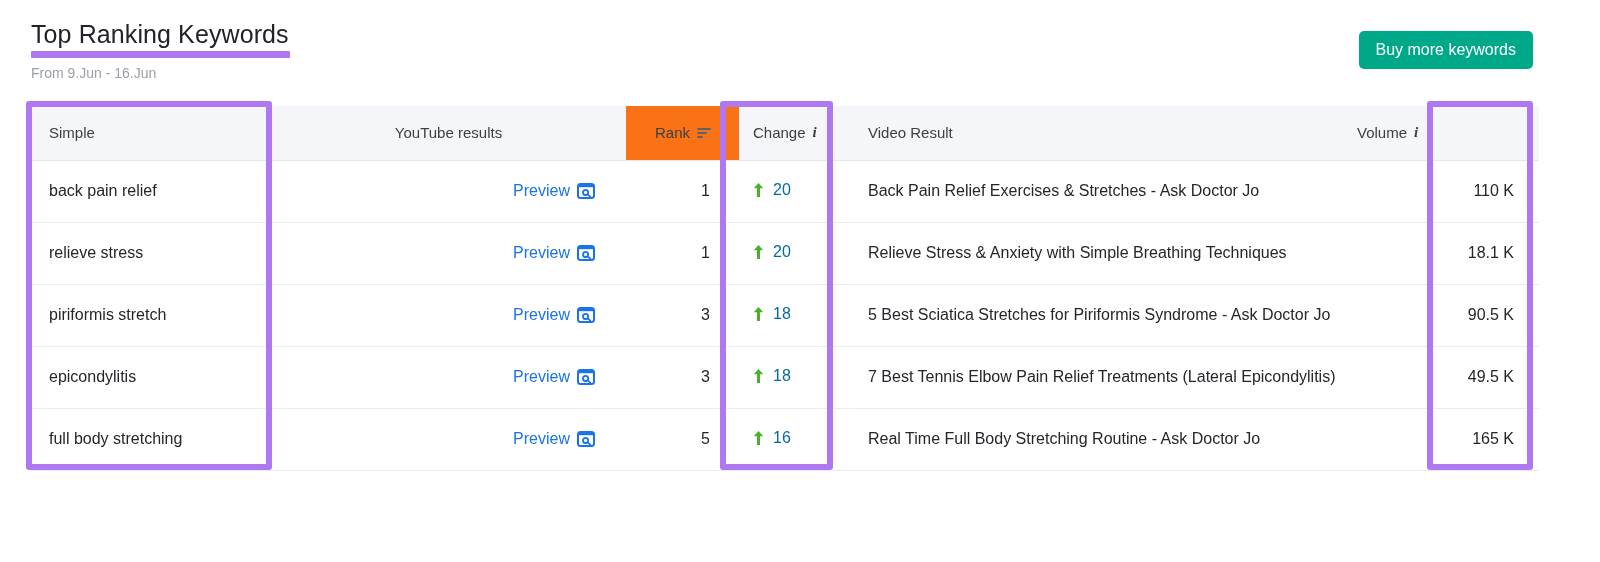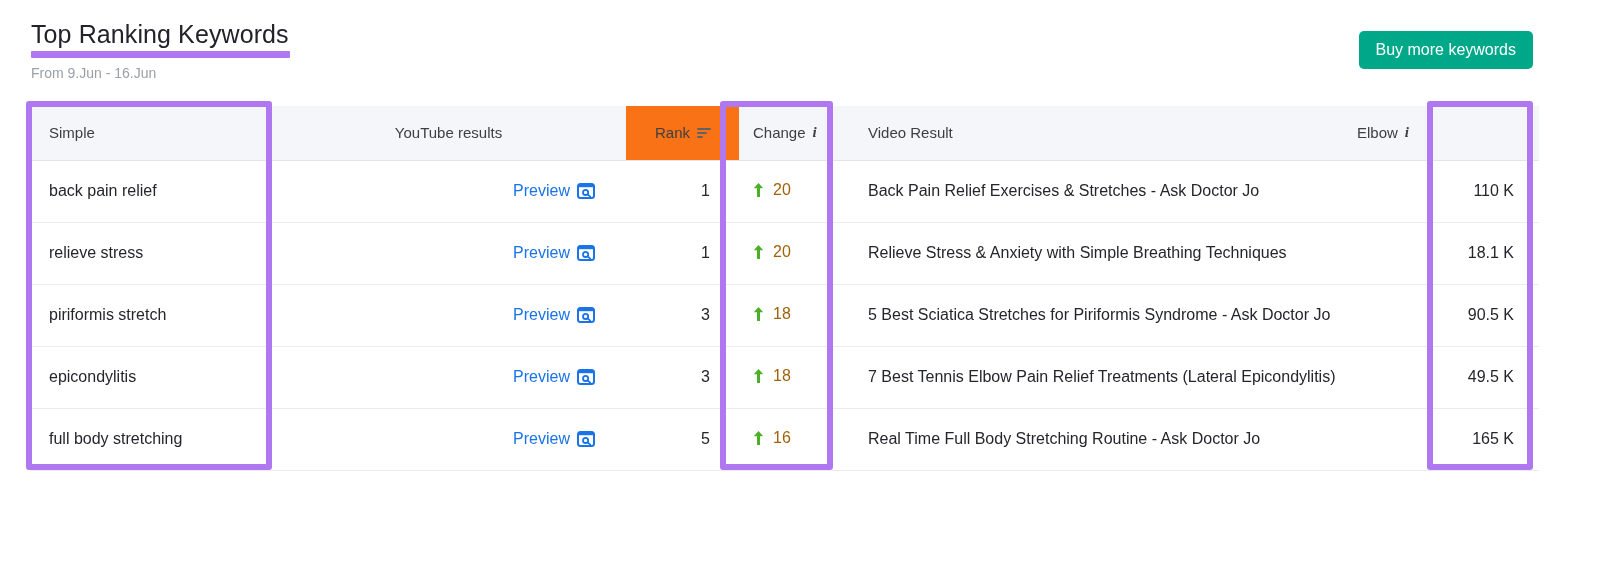--- a/index.html
+++ b/index.html
@@ -148,21 +148,21 @@
   .preview-icon {
     width: 18px; height: 16px;
     display: inline-block;
     position: relative;
     flex: none;
   }
 
   
   .chg { display: inline-flex; align-items: center; gap: 9px; }
   .arrow-up { width: 11px; height: 16px; display: inline-block; flex: none; }
-  .chg-val { font-size: 16px; color: #a16207; }
+  .chg-val { font-size: 16px; color: #0369a1; }
 
   
   .hl {
     position: absolute;
     border: 6px solid #b078f0;
     border-radius: 3px;
     pointer-events: none;
     z-index: 5;
   }
   .hl-keyword { left: 26px;   top: 101px; width: 246px; height: 369px; }
@@ -232,21 +232,21 @@
             <span class="hdr-inline">
               <span>Change</span>
               <span class="info-icon">i</span>
             </span>
           </th>
           <th class="c-video">
             <span>Video Result</span>
           </th>
           <th class="c-volume">
             <span class="hdr-inline">
-              <span>Elbow</span>
+              <span>Volume</span>
               <span class="info-icon">i</span>
             </span>
           </th>
         </tr>
       </thead>
       <tbody id="tbody">
           <tr>
             <td class="c-keyword"><span>back pain relief</span></td>
             <td class="c-youtube"><span class="preview-link">
                 <span>Preview</span>

